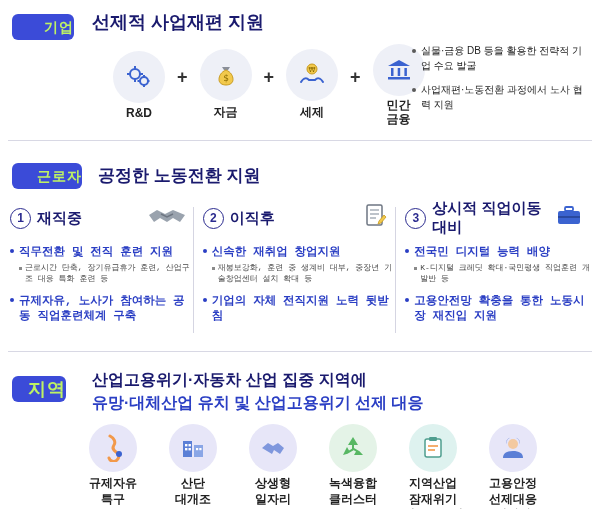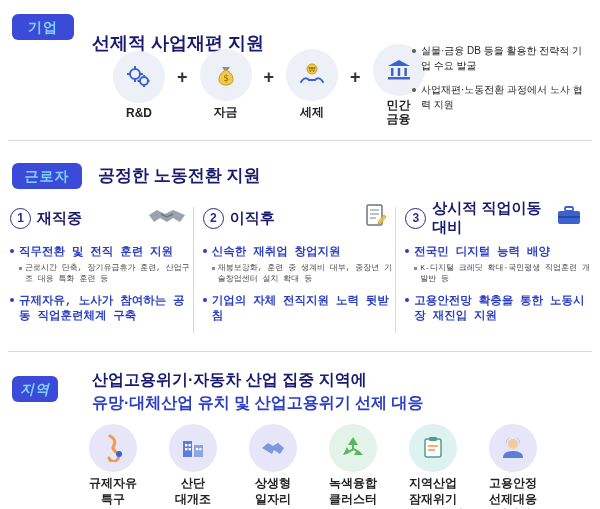--- a/index.html
+++ b/index.html
@@ -10,39 +10,39 @@
     color:#222;
     overflow:hidden;
   }
   .page{position:relative;width:600px;height:509px;}
 
   
   .section{position:relative;}
   .badge{
     display:inline-block;
     background:#3b4bd8;
-    color:#7dd3fc;
+    color:#bef264;
     font-weight:bold;
     border-radius:6px;
-    text-align:center;
+    text-align:right;
     letter-spacing:1px;
   }
   .sec-title{
     font-weight:bold;
     color:#1a1a6e;
   }
   .divider{
     position:absolute;left:8px;right:8px;
     border-top:1px solid #d8d8e4;
   }
 
   
   #sec-corp{position:absolute;left:0;top:0;width:600px;height:145px;}
   #sec-corp .badge{position:absolute;left:12px;top:14px;width:62px;height:26px;line-height:26px;font-size:14px;}
-  #sec-corp .sec-title{position:absolute;left:92px;top:31px;font-size:18px;}
+  #sec-corp .sec-title{position:absolute;left:92px;top:10px;font-size:18px;}
 
   .chain{position:absolute;left:108px;top:44px;display:flex;align-items:center;gap:6px;}
   .chain-item{width:62px;text-align:center;}
   .circle{
     width:52px;height:52px;border-radius:50%;
     background:#eef0f7;
     margin:0 auto 3px auto;
     display:flex;align-items:center;justify-content:center;
     position:relative;
   }
@@ -96,21 +96,21 @@
     font-size:8px;color:#4a4a4a;line-height:1.4;
     padding-left:15px;position:relative;margin-top:2px;
   }
   .item-sub:before{
     content:"";position:absolute;left:9px;top:5px;
     width:3px;height:3px;background:#8a8a8a;
   }
 
   
   #sec-region{position:absolute;left:0;top:354px;width:600px;height:155px;}
-  #sec-region .badge{position:absolute;left:12px;top:22px;width:46px;height:26px;line-height:26px;font-size:14px;font-style:italic;}
+  #sec-region .badge{position:absolute;left:12px;top:22px;width:54px;height:26px;line-height:26px;font-size:18px;}
   #sec-region .sec-title{position:absolute;left:92px;top:14px;font-size:16px;line-height:1.45;}
   #sec-region .sec-title .ln2{color:#2b3fc4;}
 
   .icons-row{position:absolute;left:82px;top:70px;display:flex;gap:18px;}
   .icon-item{width:62px;text-align:center;}
   .icon-circle{
     width:48px;height:48px;border-radius:50%;
     margin:0 auto 4px auto;
     background:#eceefa;
     display:flex;align-items:center;justify-content:center;

